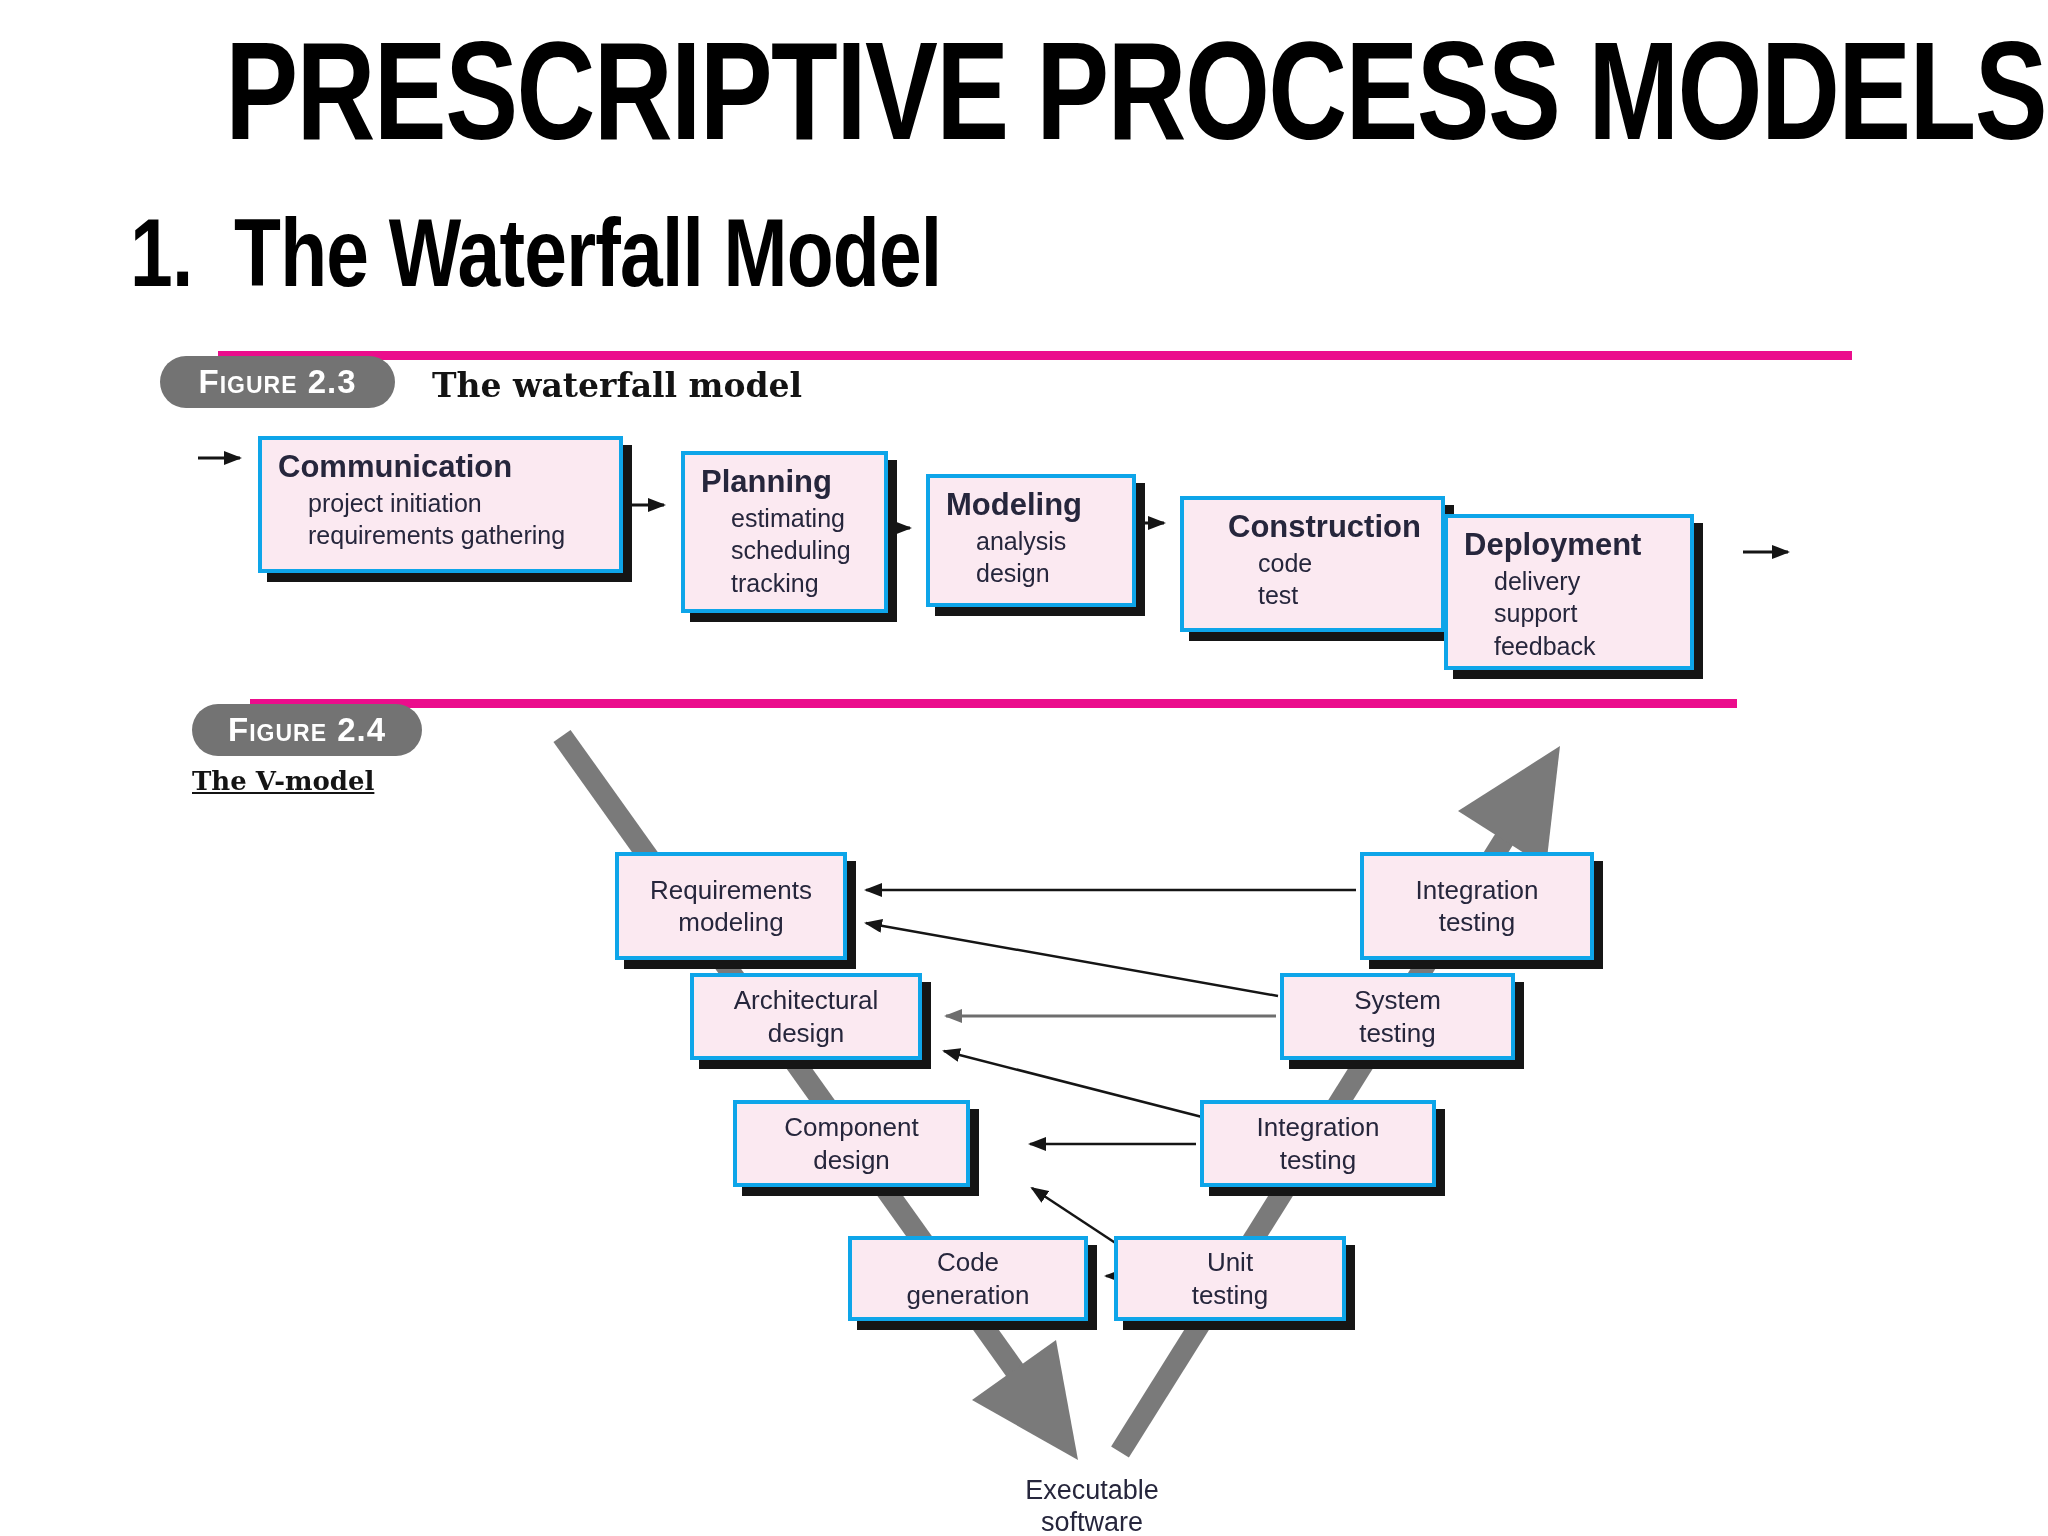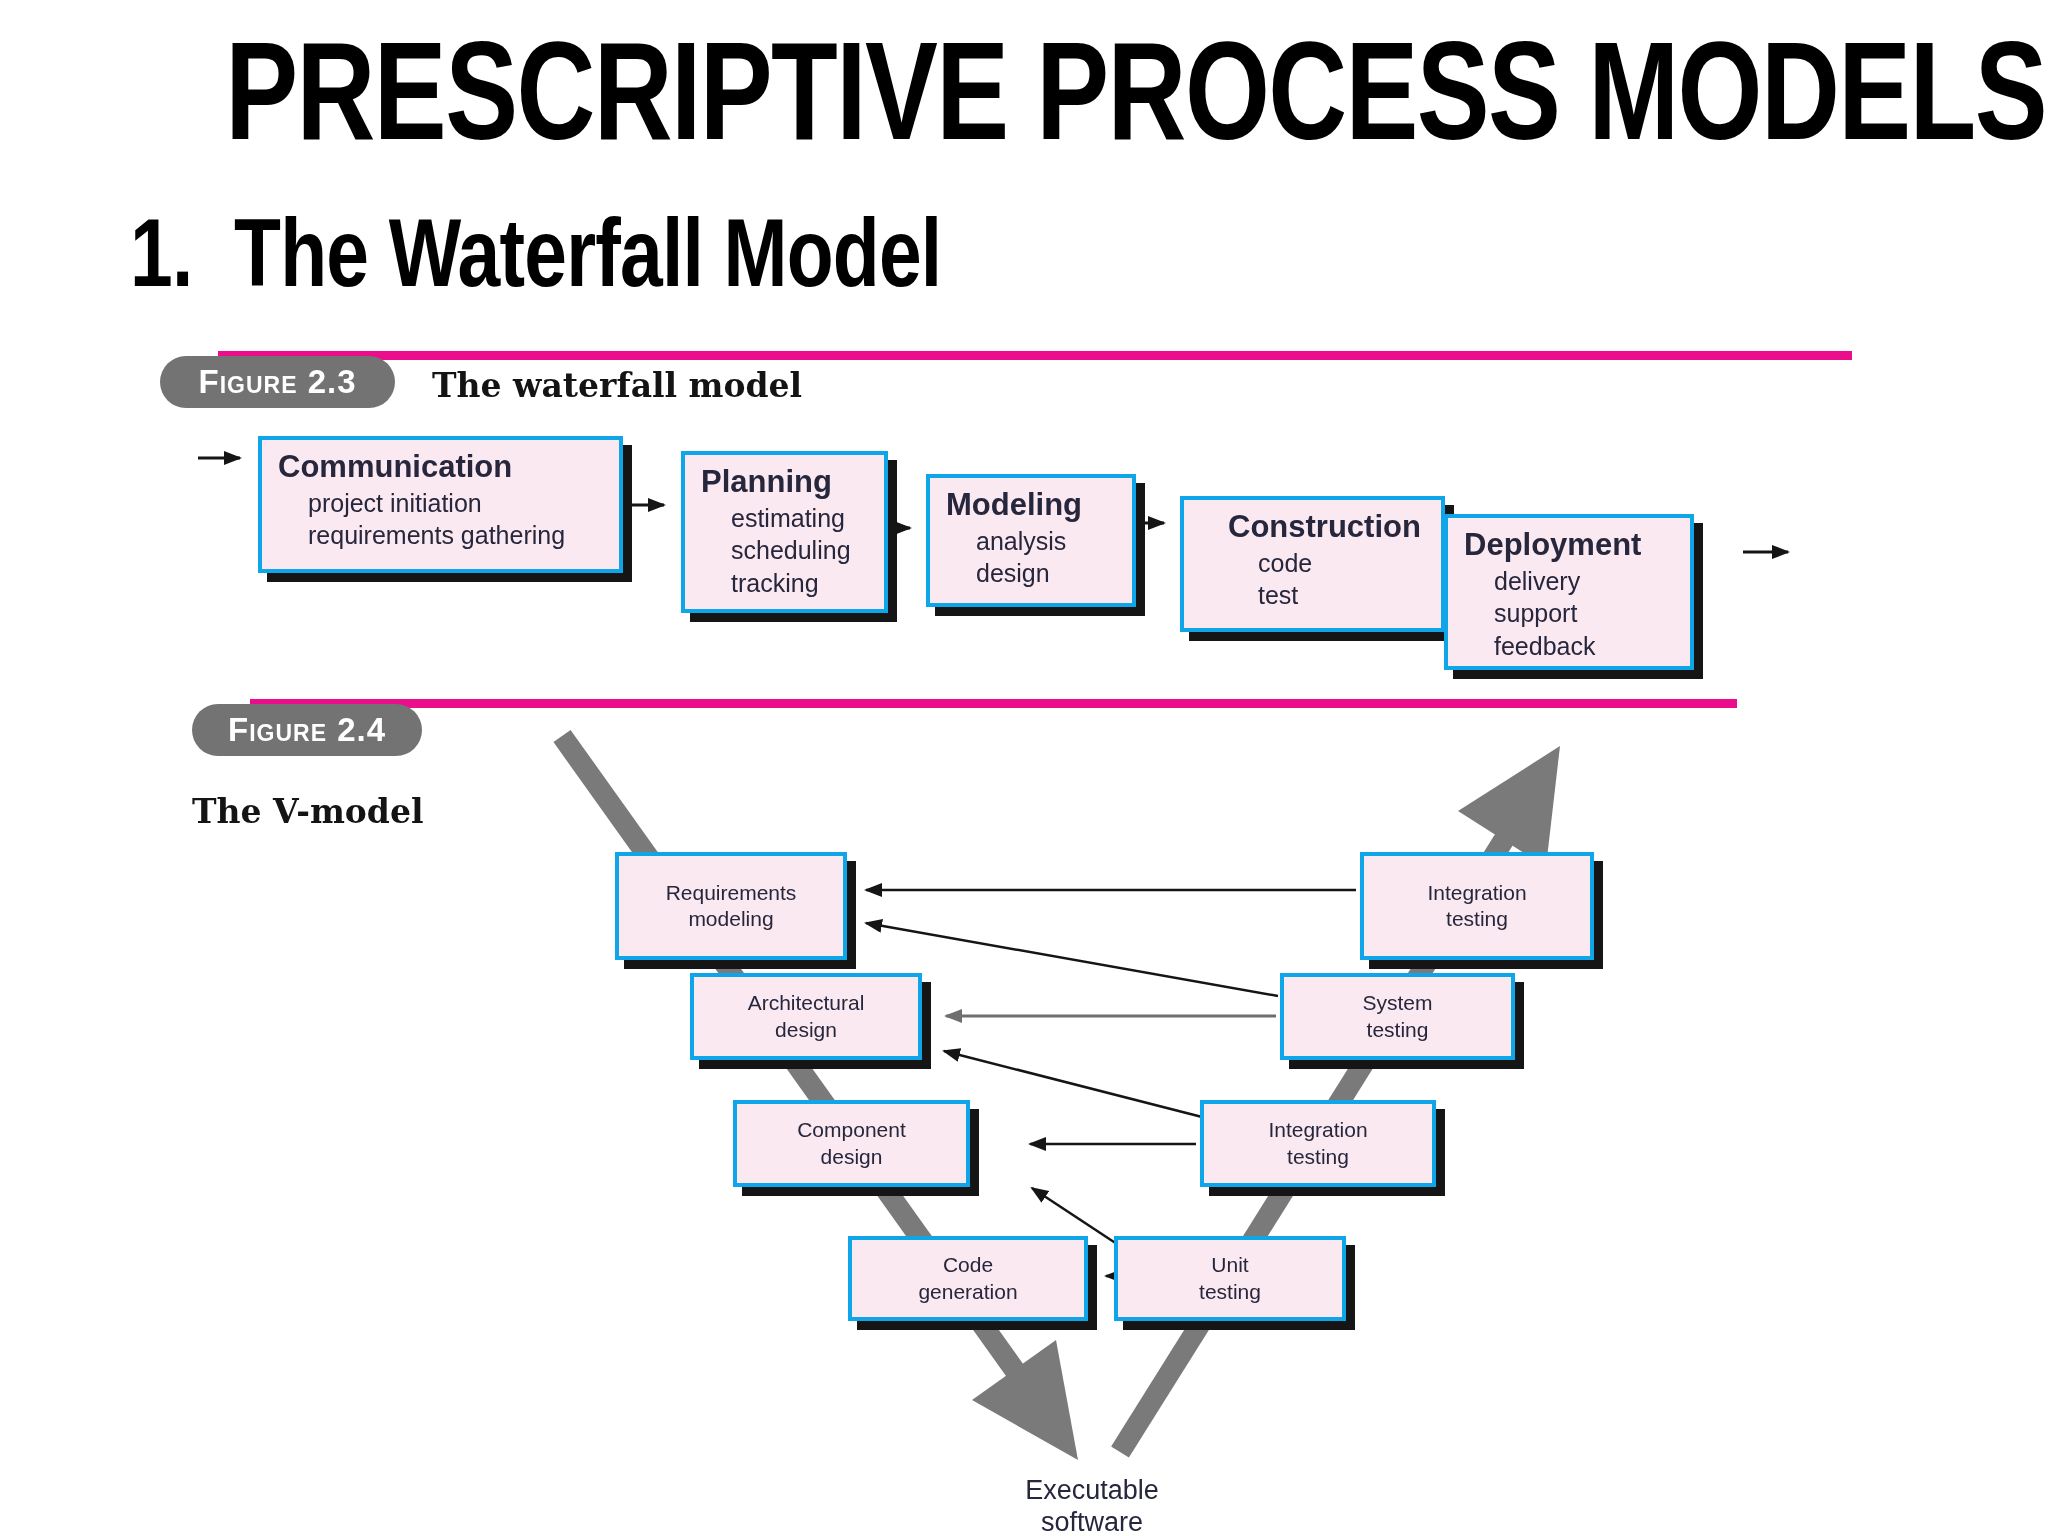--- a/index.html
+++ b/index.html
@@ -24,21 +24,21 @@
                color:#141414;z-index:2;white-space:nowrap;}
 
   
   .wbox,.vbox{position:absolute;box-sizing:border-box;background:#FBE9F1;
               border:4px solid #0ea5e9;box-shadow:9px 9px 0 0 #151515;
               color:#26263C;z-index:3;}
   .wbox{padding:8px 10px 0 16px;}
   .wtitle{font-weight:bold;font-size:31px;line-height:1.25;white-space:nowrap;}
   .witem{font-size:25px;line-height:1.3;margin-left:30px;white-space:nowrap;}
   .vbox{display:flex;flex-direction:column;align-items:center;justify-content:center;
-        text-align:center;font-size:21px;line-height:1.25;}
+        text-align:center;font-size:26px;line-height:1.25;}
   .exec-label{position:absolute;left:952px;top:1474px;width:280px;text-align:center;
               font-size:27px;line-height:1.2;color:#26263C;z-index:3;}
 
   .arrow-layer{position:absolute;left:0;top:0;z-index:2;pointer-events:none;}
 </style>
 </head>
 <body>
 
 <div class="slide">
 
@@ -118,21 +118,21 @@
     <div class="wtitle">Deployment</div>
     <div class="witem">delivery</div>
     <div class="witem">support</div>
     <div class="witem">feedback</div>
   </div>
 
   <div class="pink-line" style="left:250px;top:699px;width:1487px;"></div>
   <div class="fig-badge" style="left:192px;top:704px;width:230px;height:52px;">
     <span>Figure 2.4</span>
   </div>
-  <div class="fig-caption" style="left:192px;top:792px;font-size:33px;">The V-model</div>
+  <div class="fig-caption" style="left:192px;top:766px;font-size:26px;text-decoration:underline;">The V-model</div>
 
   <div class="vbox" style="left:615px;top:852px;width:232px;height:108px;">
     <span>Requirements</span>
     <span>modeling</span>
   </div>
   <div class="vbox" style="left:690px;top:973px;width:232px;height:87px;">
     <span>Architectural</span>
     <span>design</span>
   </div>
   <div class="vbox" style="left:733px;top:1100px;width:237px;height:87px;">

